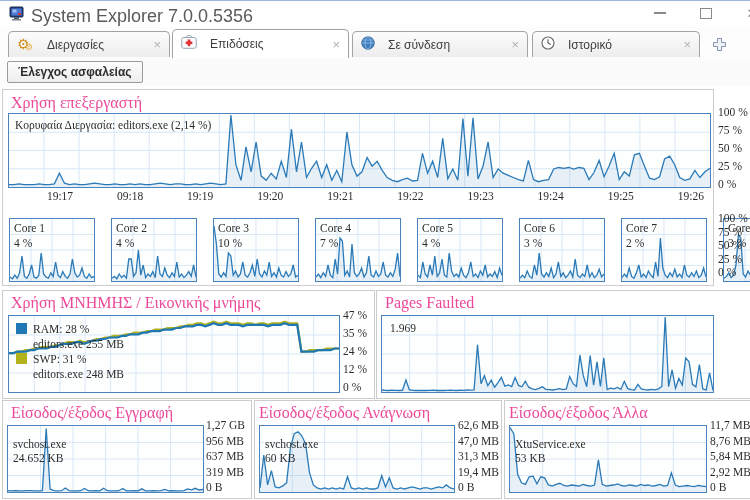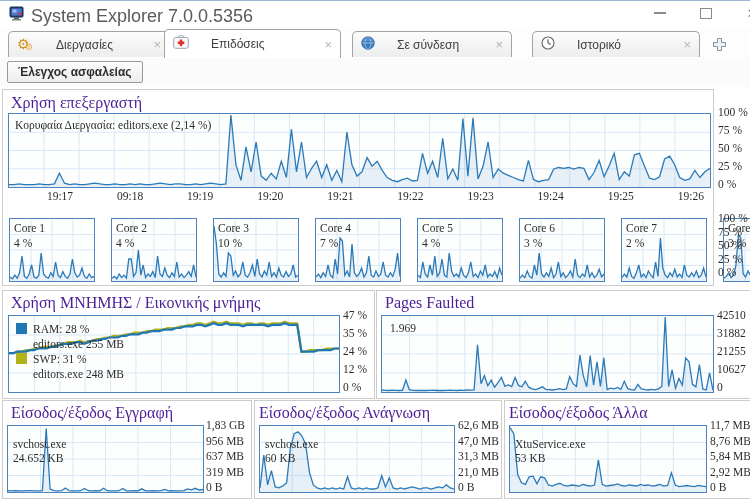--- a/index.html
+++ b/index.html
@@ -13,42 +13,42 @@
   #btn-min{left:645px;} #btn-max{left:691px;} #btn-close{left:737px;}
   #btn-min .bar{width:12px;border-top:2px solid #8a8a8a;}
   #btn-max .box{width:10px;height:9px;border:1.6px solid #8a8a8a;}
   #btn-close .x{font-size:13px;color:#8a8a8a;}
   
   #tabbar{position:absolute;left:0;top:26px;width:750px;height:31px;background:#fdfdfd;border-bottom:1px solid #a8a8a8;}
   .tab{position:absolute;top:4px;height:26px;border:1px solid #a3a3a3;border-bottom:none;
        border-radius:5px 5px 0 0;background:linear-gradient(#fcfcfc,#ededed);
        display:flex;align-items:center;padding:0 8px;box-sizing:border-box;}
   .tab.active{top:2px;height:29px;background:#ffffff;z-index:3;}
-  .tab .lbl{font-size:12px;color:#3d3d3d;margin-left:22px;white-space:nowrap;}
+  .tab .lbl{font-size:12px;color:#3d3d3d;margin-left:13px;white-space:nowrap;}
   .tab .close{margin-left:auto;font-size:13px;color:#b3b3b3;line-height:1;padding-left:8px;}
-  #tab-0{left:8px;width:162px;} #tab-1{left:164px;width:177px;}
-  #tab-2{left:352px;width:160px;} #tab-3{left:532px;width:168px;}
+  #tab-0{left:8px;width:162px;} #tab-1{left:172px;width:177px;}
+  #tab-2{left:352px;width:176px;} #tab-3{left:532px;width:168px;}
   #add-tab{position:absolute;left:712px;top:10px;width:16px;height:16px;}
   .gearwrap{position:relative;width:17px;height:16px;}
   .gear1{position:absolute;left:0;top:-1px;font-size:14px;color:#d09020;}
   .gear2{position:absolute;left:8px;top:5px;font-size:9px;color:#e2b049;}
   
   #toolbar{position:absolute;left:0;top:57px;width:750px;height:29px;background:#fbfbfb;}
   #security-btn{position:absolute;left:7px;top:3px;height:22px;padding:0 10px;
        border:1px solid #9a9a9a;background:linear-gradient(#fdfdfd,#ededed);
        font-family:"Liberation Sans",sans-serif;font-size:12px;font-weight:bold;color:#2e2e2e;border-radius:2px;}
   
   .group{position:absolute;border:1px solid #cccccc;background:#ffffff;box-sizing:border-box;}
   #grp-cpu{left:2px;top:88px;width:712px;height:197px;}
   #grp-mem{left:2px;top:289px;width:373px;height:109px;}
   #grp-pages{left:376px;top:289px;width:376px;height:109px;}
   #grp-iow{left:2px;top:399px;width:250px;height:99px;}
   #grp-ior{left:254px;top:399px;width:248px;height:99px;}
   #grp-ioo{left:504px;top:399px;width:248px;height:99px;}
-  .gtitle{font-family:"Liberation Serif",serif;font-size:16px;color:#4c1d95;white-space:nowrap;}
+  .gtitle{font-family:"Liberation Serif",serif;font-size:16px;color:#ec4899;white-space:nowrap;}
   
   .chart{position:absolute;border:1px solid #4a83bd;background:#fdfefe;box-sizing:border-box;overflow:hidden;}
   .chart svg{display:block;}
   .chart-label{position:absolute;font-family:"Liberation Serif",serif;font-size:11.5px;color:#2c2c2c;line-height:1.25;z-index:2;white-space:nowrap;}
   .ticks{position:absolute;display:flex;flex-direction:column;justify-content:space-between;
          font-family:"Liberation Serif",serif;font-size:11.5px;color:#2c2c2c;white-space:nowrap;}
   .xticks{position:absolute;font-family:"Liberation Serif",serif;font-size:11.5px;color:#2c2c2c;}
   .xticks span{position:absolute;transform:translateX(-50%);text-align:right;}
   
   #cores-row{position:absolute;left:6px;top:128px;display:flex;gap:16px;}
@@ -383,27 +383,20 @@
           <line x1="303.4166666666667" x2="303.4166666666667" y1="0" y2="76" stroke="#d9e8f7" stroke-width="1"></line>
           <line x1="0" x2="331" y1="19" y2="19" stroke="#d9e8f7" stroke-width="1"></line>
           <line x1="0" x2="331" y1="38" y2="38" stroke="#d9e8f7" stroke-width="1"></line>
           <line x1="0" x2="331" y1="57" y2="57" stroke="#d9e8f7" stroke-width="1"></line>
           <path d="M0 76 L0.0 74.0 L3.4 74.3 L6.8 74.5 L10.2 74.1 L13.6 74.3 L17.1 74.5 L20.5 74.3 L23.9 64.0 L27.3 73.6 L30.7 74.3 L34.1 74.5 L37.5 74.3 L40.9 74.5 L44.4 74.5 L47.8 74.3 L51.2 74.1 L54.6 74.5 L58.0 74.3 L61.4 74.5 L64.8 74.3 L68.2 74.1 L71.7 74.3 L75.1 74.5 L78.5 74.1 L81.9 74.3 L85.3 74.0 L88.7 74.1 L92.1 73.8 L95.5 28.9 L99.0 67.7 L102.4 59.7 L105.8 69.8 L109.2 64.2 L112.6 71.2 L116.0 66.6 L119.4 61.4 L122.8 70.1 L126.3 68.9 L129.7 70.5 L133.1 61.4 L136.5 69.4 L139.9 70.8 L143.3 65.3 L146.7 71.2 L150.1 72.9 L153.6 73.6 L157.0 72.4 L160.4 70.8 L163.8 73.3 L167.2 73.6 L170.6 74.0 L174.0 73.4 L177.4 72.6 L180.9 73.6 L184.3 72.9 L187.7 60.7 L191.1 67.7 L194.5 70.5 L197.9 39.1 L201.3 59.7 L204.7 70.8 L208.2 39.5 L211.6 69.1 L215.0 45.8 L218.4 70.5 L221.8 41.9 L225.2 73.6 L228.6 72.2 L232.0 72.9 L235.5 71.5 L238.9 73.4 L242.3 65.3 L245.7 72.6 L249.1 73.6 L252.5 74.0 L255.9 68.4 L259.3 72.9 L262.8 73.6 L266.2 74.0 L269.6 73.4 L273.0 73.8 L276.4 72.9 L279.8 70.5 L283.2 1.0 L286.6 70.5 L290.1 53.8 L293.5 72.2 L296.9 62.5 L300.3 69.1 L303.7 41.9 L307.1 45.8 L310.5 68.4 L313.9 70.8 L317.4 48.5 L320.8 72.9 L324.2 74.0 L327.6 56.9 L331.0 74.3 L331 76 Z" fill="rgba(43,122,184,0.10)" stroke="none"></path>
           <polyline points="0.0,74.0 3.4,74.3 6.8,74.5 10.2,74.1 13.6,74.3 17.1,74.5 20.5,74.3 23.9,64.0 27.3,73.6 30.7,74.3 34.1,74.5 37.5,74.3 40.9,74.5 44.4,74.5 47.8,74.3 51.2,74.1 54.6,74.5 58.0,74.3 61.4,74.5 64.8,74.3 68.2,74.1 71.7,74.3 75.1,74.5 78.5,74.1 81.9,74.3 85.3,74.0 88.7,74.1 92.1,73.8 95.5,28.9 99.0,67.7 102.4,59.7 105.8,69.8 109.2,64.2 112.6,71.2 116.0,66.6 119.4,61.4 122.8,70.1 126.3,68.9 129.7,70.5 133.1,61.4 136.5,69.4 139.9,70.8 143.3,65.3 146.7,71.2 150.1,72.9 153.6,73.6 157.0,72.4 160.4,70.8 163.8,73.3 167.2,73.6 170.6,74.0 174.0,73.4 177.4,72.6 180.9,73.6 184.3,72.9 187.7,60.7 191.1,67.7 194.5,70.5 197.9,39.1 201.3,59.7 204.7,70.8 208.2,39.5 211.6,69.1 215.0,45.8 218.4,70.5 221.8,41.9 225.2,73.6 228.6,72.2 232.0,72.9 235.5,71.5 238.9,73.4 242.3,65.3 245.7,72.6 249.1,73.6 252.5,74.0 255.9,68.4 259.3,72.9 262.8,73.6 266.2,74.0 269.6,73.4 273.0,73.8 276.4,72.9 279.8,70.5 283.2,1.0 286.6,70.5 290.1,53.8 293.5,72.2 296.9,62.5 300.3,69.1 303.7,41.9 307.1,45.8 310.5,68.4 313.9,70.8 317.4,48.5 320.8,72.9 324.2,74.0 327.6,56.9 331.0,74.3" fill="none" stroke="#2b7ab8" stroke-width="1.3"></polyline>
         </svg>
       <div class="chart-label" style="left:8px;top:5px;">1.969</div>
     </div>
   </div>
-  <div class="ticks" id="pages-yticks" style="left:717px;top:308px;height:84px;">
-      <span>42510</span>
-      <span>31882</span>
-      <span>21255</span>
-      <span>10627</span>
-      <span>0</span>
-    </div>
 
   <div class="group" id="grp-iow">
     <div class="gtitle" style="position:absolute;left:8px;top:3px;">Είσοδος/έξοδος Εγγραφή</div>
     <div class="chart" style="left:4px;top:24px;width:197px;height:68px;">
         <svg width="100%" height="100%" viewBox="0 0 195 66" preserveAspectRatio="none" style="position: absolute; left: 0px; top: 0px;">
           <line x1="32.5" x2="32.5" y1="0" y2="66" stroke="#d9e8f7" stroke-width="1"></line>
           <line x1="65" x2="65" y1="0" y2="66" stroke="#d9e8f7" stroke-width="1"></line>
           <line x1="97.5" x2="97.5" y1="0" y2="66" stroke="#d9e8f7" stroke-width="1"></line>
           <line x1="130" x2="130" y1="0" y2="66" stroke="#d9e8f7" stroke-width="1"></line>
           <line x1="162.5" x2="162.5" y1="0" y2="66" stroke="#d9e8f7" stroke-width="1"></line>
@@ -412,21 +405,21 @@
           <line x1="0" x2="195" y1="49.5" y2="49.5" stroke="#d9e8f7" stroke-width="1"></line>
           <path d="M0 66 L0.0 64.6 L3.8 64.8 L7.6 64.7 L11.5 64.8 L15.3 64.8 L19.1 64.6 L22.9 64.7 L26.8 64.8 L30.6 64.8 L34.4 64.7 L38.2 2.5 L42.1 63.0 L45.9 64.6 L49.7 64.8 L53.5 64.7 L57.4 62.0 L61.2 64.7 L65.0 64.8 L68.8 64.8 L72.6 64.7 L76.5 62.4 L80.3 64.7 L84.1 64.8 L87.9 64.7 L91.8 64.8 L95.6 62.3 L99.4 64.7 L103.2 64.8 L107.1 64.8 L110.9 64.7 L114.7 62.5 L118.5 64.8 L122.4 64.8 L126.2 64.7 L130.0 64.8 L133.8 62.8 L137.6 64.8 L141.5 64.8 L145.3 64.7 L149.1 64.8 L152.9 64.7 L156.8 63.5 L160.6 64.8 L164.4 64.7 L168.2 64.8 L172.1 64.8 L175.9 64.7 L179.7 62.9 L183.5 63.8 L187.4 62.3 L191.2 64.0 L195.0 63.5 L195 66 Z" fill="rgba(43,122,184,0.10)" stroke="none"></path>
           <polyline points="0.0,64.6 3.8,64.8 7.6,64.7 11.5,64.8 15.3,64.8 19.1,64.6 22.9,64.7 26.8,64.8 30.6,64.8 34.4,64.7 38.2,2.5 42.1,63.0 45.9,64.6 49.7,64.8 53.5,64.7 57.4,62.0 61.2,64.7 65.0,64.8 68.8,64.8 72.6,64.7 76.5,62.4 80.3,64.7 84.1,64.8 87.9,64.7 91.8,64.8 95.6,62.3 99.4,64.7 103.2,64.8 107.1,64.8 110.9,64.7 114.7,62.5 118.5,64.8 122.4,64.8 126.2,64.7 130.0,64.8 133.8,62.8 137.6,64.8 141.5,64.8 145.3,64.7 149.1,64.8 152.9,64.7 156.8,63.5 160.6,64.8 164.4,64.7 168.2,64.8 172.1,64.8 175.9,64.7 179.7,62.9 183.5,63.8 187.4,62.3 191.2,64.0 195.0,63.5" fill="none" stroke="#2b7ab8" stroke-width="1.3"></polyline>
         </svg>
       <div class="chart-label" style="left:5px;top:11px;">
         <span>svchost.exe</span><br><span>24.652 KB</span>
       </div>
     </div>
   </div>
   <div class="ticks" id="iow-yticks" style="left:206px;top:418px;height:74px;">
-      <span>1,83 GB</span>
+      <span>1,27 GB</span>
       <span>956 MB</span>
       <span>637 MB</span>
       <span>319 MB</span>
       <span>0 B</span>
     </div>
 
   <div class="group" id="grp-ior">
     <div class="gtitle" style="position:absolute;left:4px;top:3px;">Είσοδος/έξοδος Ανάγνωση</div>
     <div class="chart" style="left:4px;top:24px;width:196px;height:68px;">
         <svg width="100%" height="100%" viewBox="0 0 194 66" preserveAspectRatio="none" style="position: absolute; left: 0px; top: 0px;">
@@ -443,21 +436,21 @@
         </svg>
       <div class="chart-label" style="left:5px;top:11px;">
         <span>svchost.exe</span><br><span>60 KB</span>
       </div>
     </div>
   </div>
   <div class="ticks" id="ior-yticks" style="left:458px;top:418px;height:74px;">
       <span>62,6 MB</span>
       <span>47,0 MB</span>
       <span>31,3 MB</span>
-      <span>21,0 MB</span>
+      <span>19,4 MB</span>
       <span>0 B</span>
     </div>
 
   <div class="group" id="grp-ioo">
     <div class="gtitle" style="position:absolute;left:4px;top:3px;">Είσοδος/έξοδος Άλλα</div>
     <div class="chart" style="left:4px;top:24px;width:198px;height:68px;">
         <svg width="100%" height="100%" viewBox="0 0 196 66" preserveAspectRatio="none" style="position: absolute; left: 0px; top: 0px;">
           <line x1="32.666666666666664" x2="32.666666666666664" y1="0" y2="66" stroke="#d9e8f7" stroke-width="1"></line>
           <line x1="65.33333333333333" x2="65.33333333333333" y1="0" y2="66" stroke="#d9e8f7" stroke-width="1"></line>
           <line x1="98" x2="98" y1="0" y2="66" stroke="#d9e8f7" stroke-width="1"></line>

